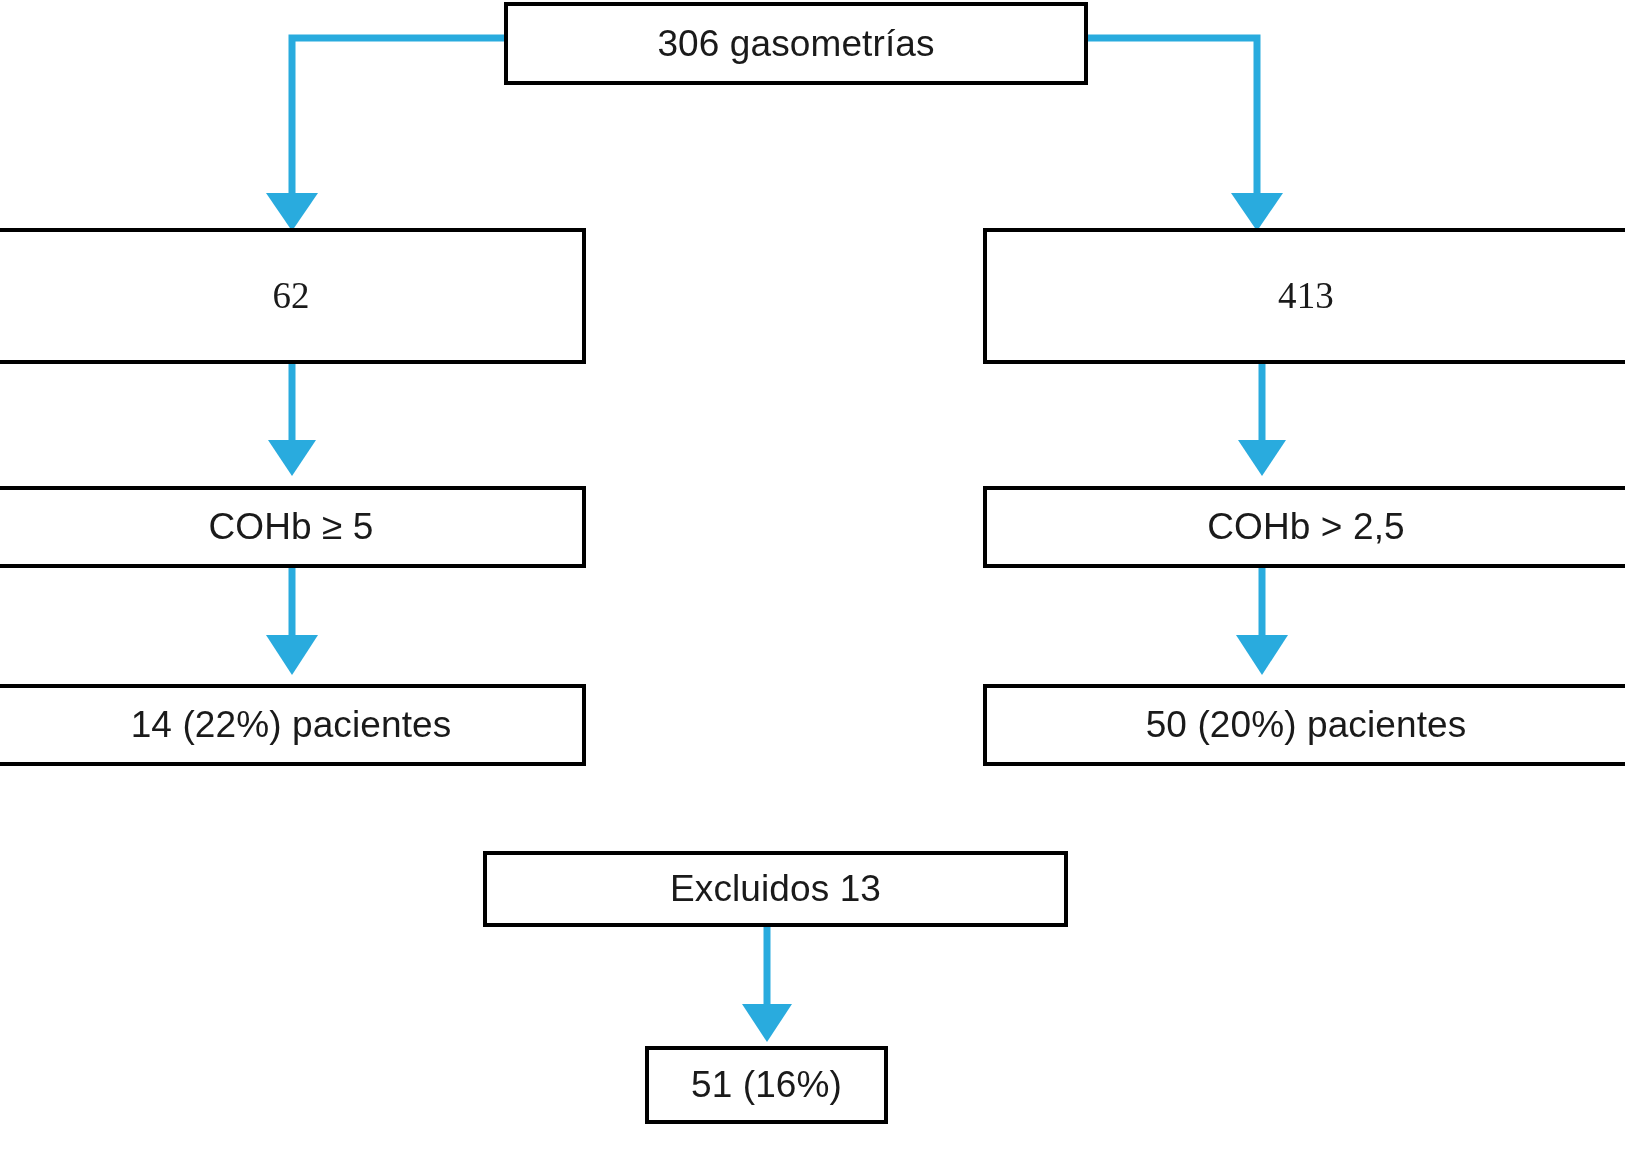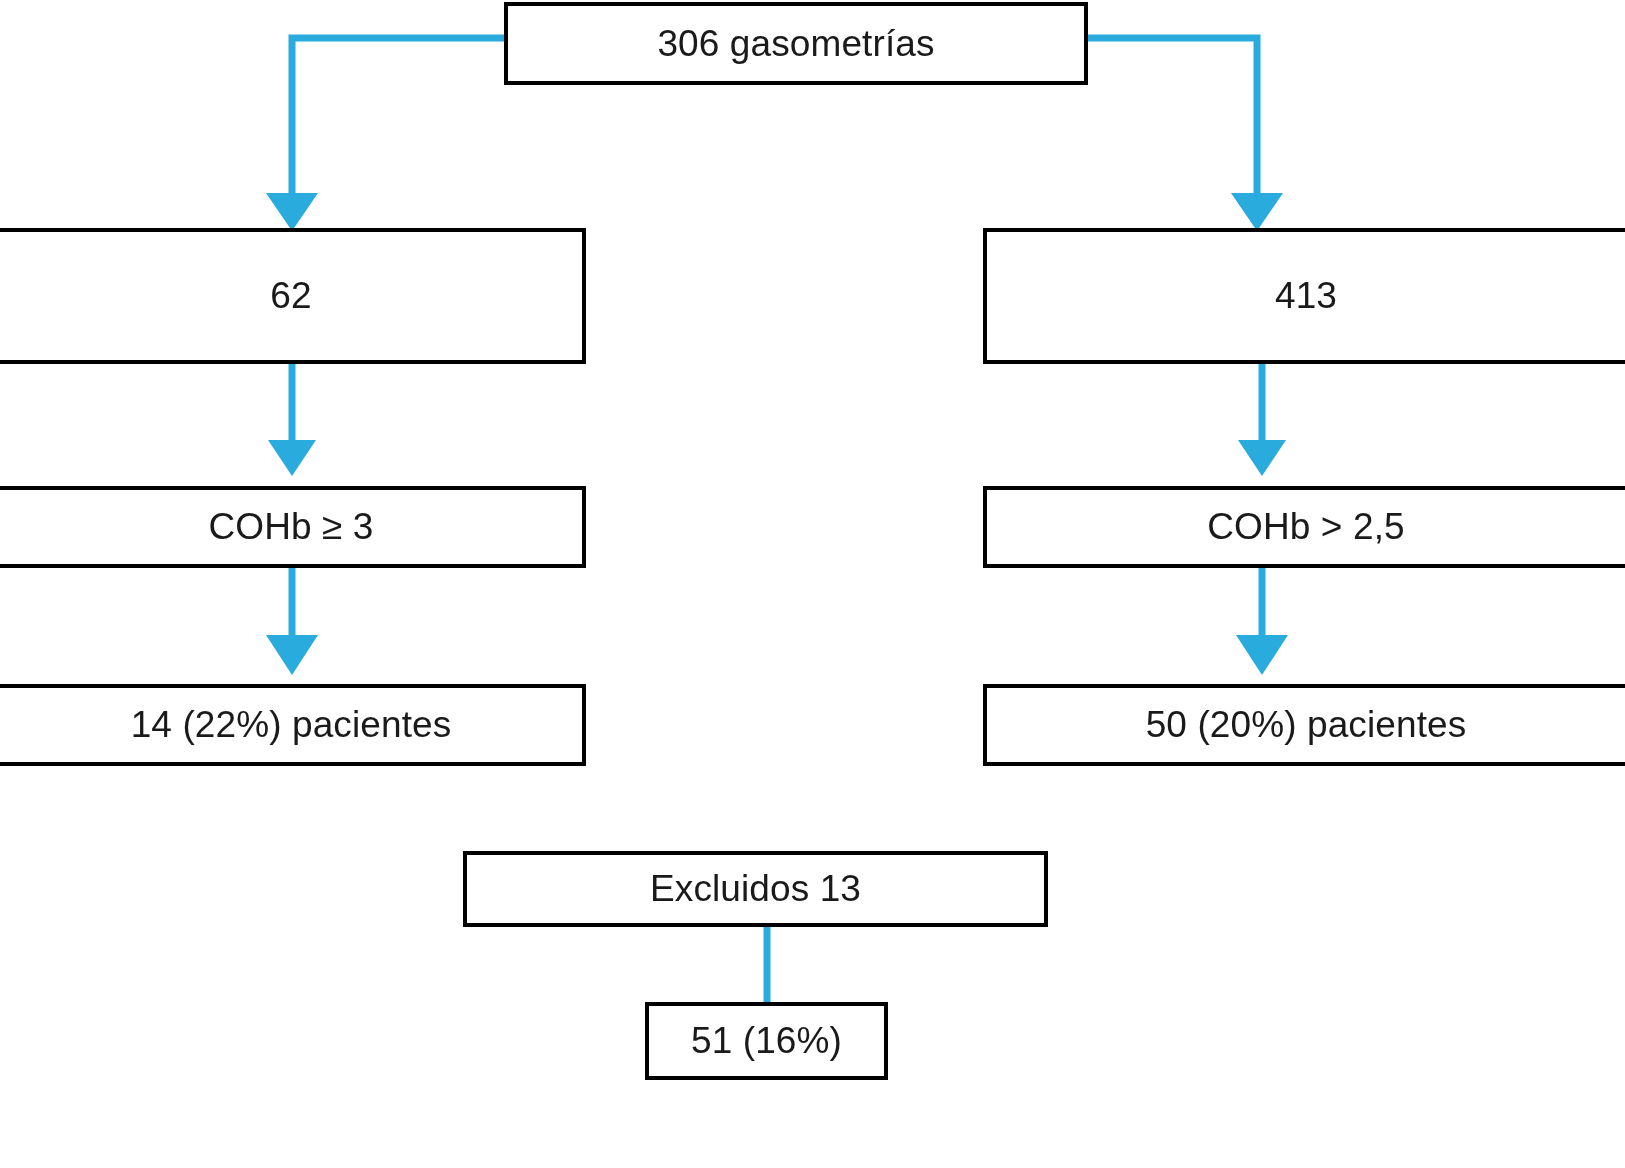--- a/index.html
+++ b/index.html
@@ -24,21 +24,21 @@
     flex-direction: column;
     align-items: center;
     justify-content: center;
     color: #1a1a1a;
     font-size: 37px;
     line-height: 1.28;
     letter-spacing: 0.1px;
     text-align: center;
     z-index: 2;
   }
-  .node .line2 { display: block; }
+  .node .line2 { display: block; font-family: Liberation Serif, serif; }
   .svg-layer {
     position: absolute;
     left: 0;
     top: 0;
     width: 1625px;
     height: 1168px;
     z-index: 1;
     overflow: visible;
   }
 </style>
@@ -91,36 +91,36 @@
 
   <div class="node" style="left:-4px; top:228px; width:590px; height:136px;">
     <span class="line2">62</span>
   </div>
 
   <div class="node" style="left:983px; top:228px; width:646px; height:136px;">
     <span class="line2">413</span>
   </div>
 
   <div class="node" style="left:-4px; top:486px; width:590px; height:82px;">
-    <span>COHb ≥ 3</span>
+    <span>COHb ≥ 5</span>
   </div>
 
   <div class="node" style="left:983px; top:486px; width:646px; height:82px;">
     <span>COHb &gt; 2,5</span>
   </div>
 
   <div class="node" style="left:-4px; top:684px; width:590px; height:82px;">
     <span>14 (22%) pacientes</span>
   </div>
 
   <div class="node" style="left:983px; top:684px; width:646px; height:82px;">
     <span>50 (20%) pacientes</span>
   </div>
 
-  <div class="node" style="left:463px; top:851px; width:585px; height:76px;">
+  <div class="node" style="left:483px; top:851px; width:585px; height:76px;">
     <span>Excluidos 13</span>
   </div>
 
-  <div class="node" style="left:645px; top:1002px; width:243px; height:78px;">
+  <div class="node" style="left:645px; top:1046px; width:243px; height:78px;">
     <span>51 (16%)</span>
   </div>
 
 </div>
 
 </body></html>

